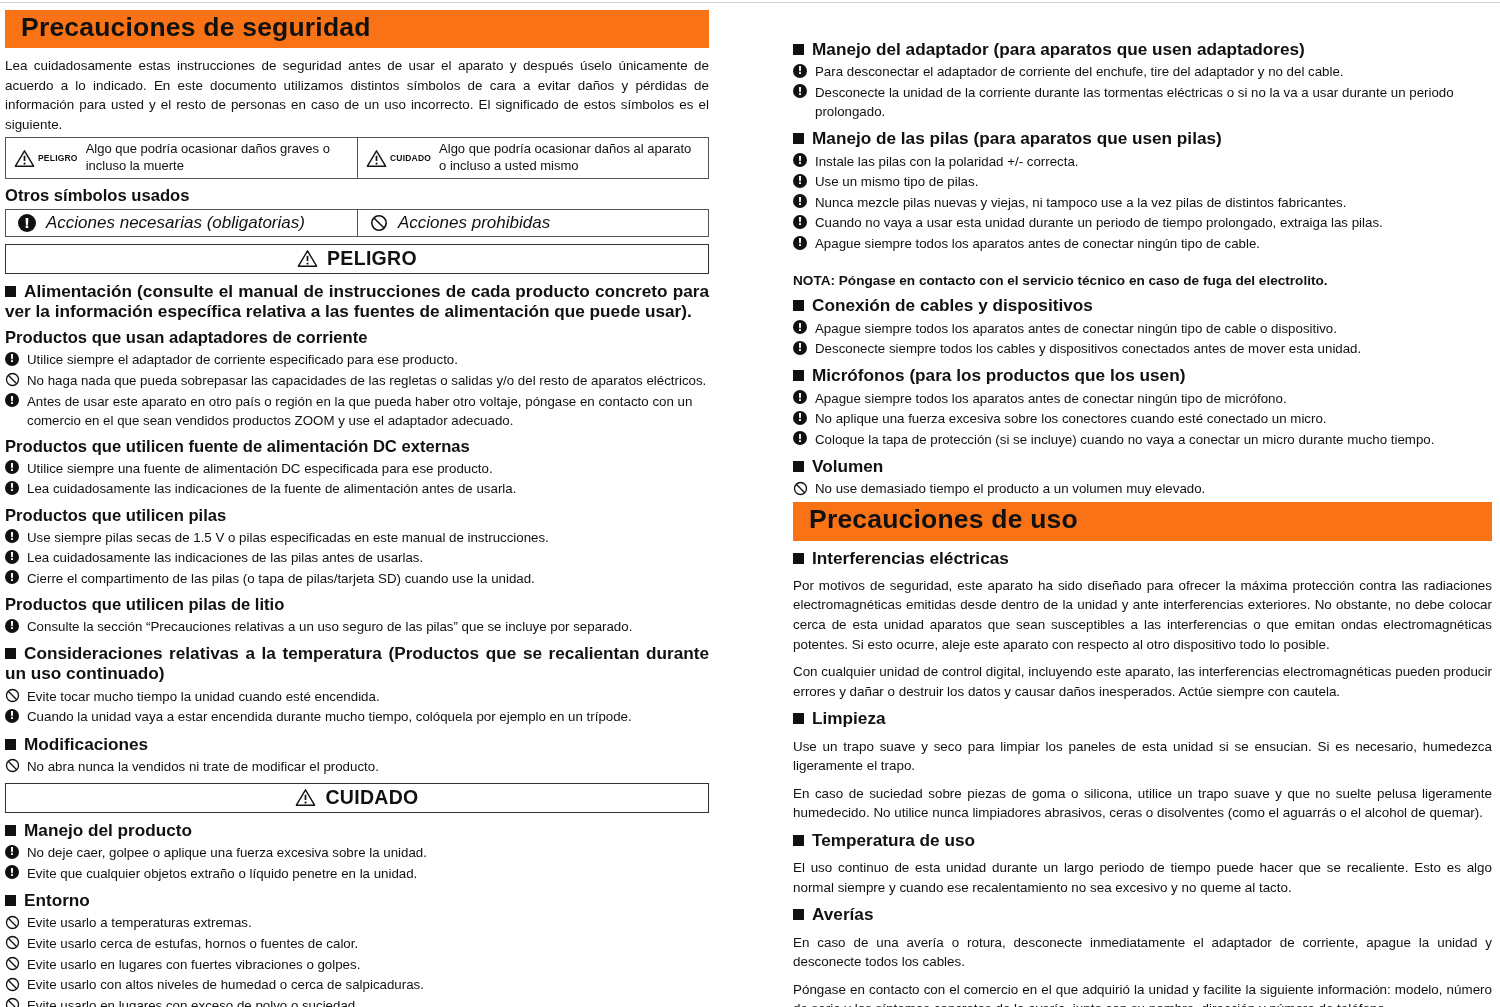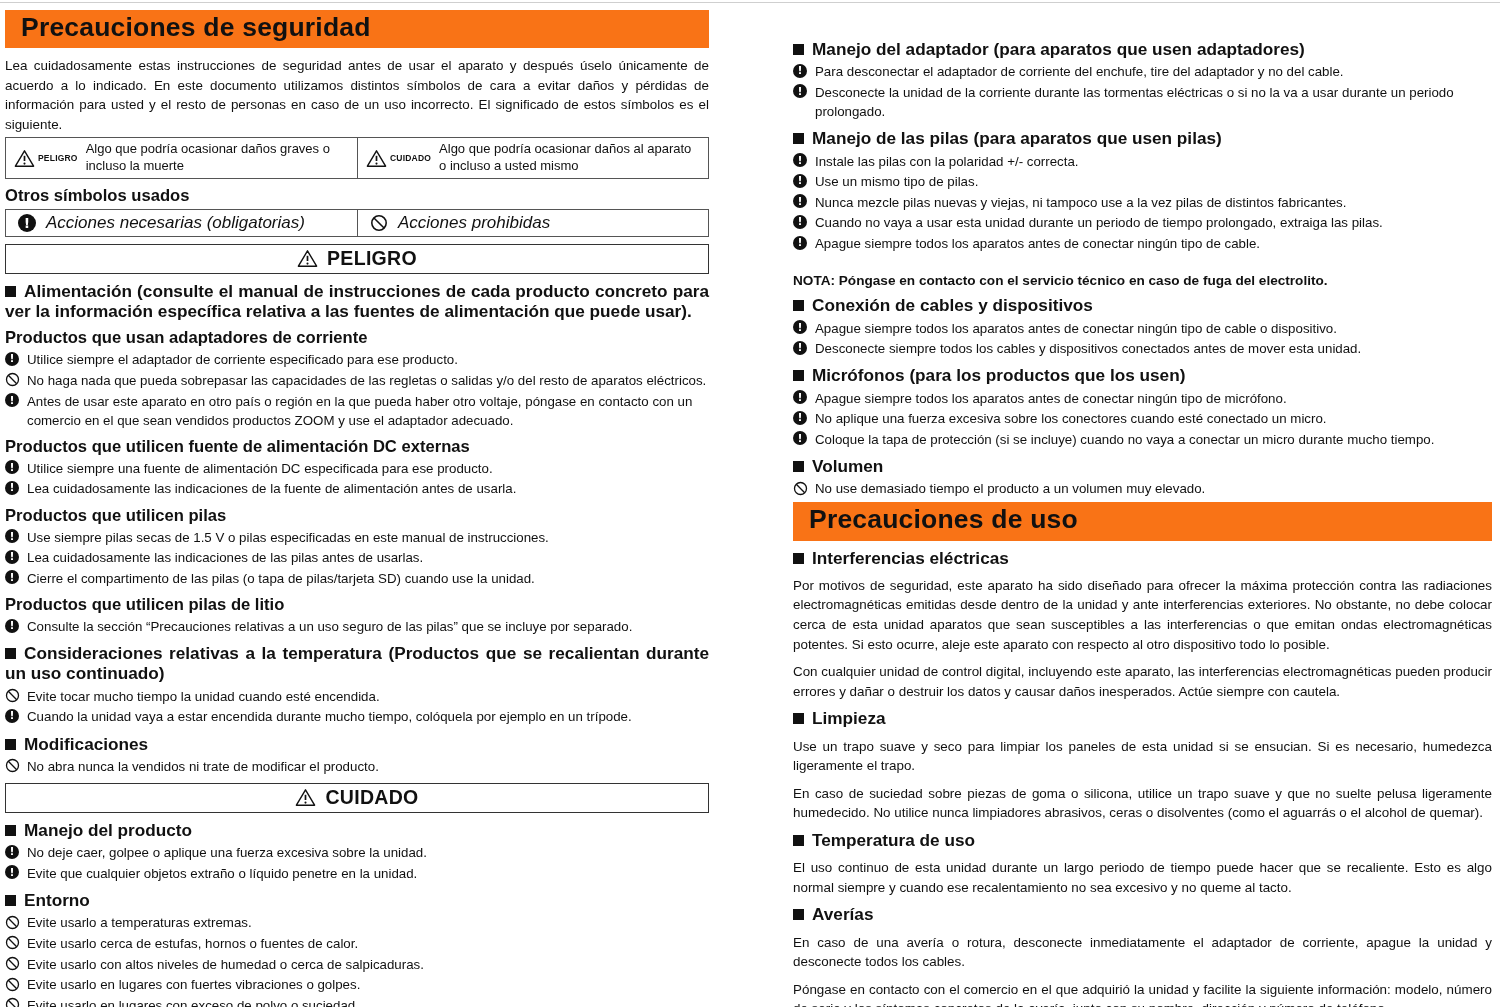--- a/index.html
+++ b/index.html
@@ -249,30 +249,30 @@
           </span>
           <span class="li-text">Evite usarlo cerca de estufas, hornos o fuentes de calor.</span>
         </div>
         <div class="li">
           <span class="ic">
             <svg width="15" height="15" viewBox="0 0 15 15">
               <circle cx="7.5" cy="7.5" r="6" fill="none" stroke="#111" stroke-width="1.3"></circle>
               <line x1="3.3" y1="3.3" x2="11.7" y2="11.7" stroke="#111" stroke-width="1.3"></line>
             </svg>
           </span>
+          <span class="li-text">Evite usarlo en lugares con fuertes vibraciones o golpes.</span>
+        </div>
+        <div class="li">
+          <span class="ic">
+            <svg width="15" height="15" viewBox="0 0 15 15">
+              <circle cx="7.5" cy="7.5" r="6" fill="none" stroke="#111" stroke-width="1.3"></circle>
+              <line x1="3.3" y1="3.3" x2="11.7" y2="11.7" stroke="#111" stroke-width="1.3"></line>
+            </svg>
+          </span>
           <span class="li-text">Evite usarlo con altos niveles de humedad o cerca de salpicaduras.</span>
-        </div>
-        <div class="li">
-          <span class="ic">
-            <svg width="15" height="15" viewBox="0 0 15 15">
-              <circle cx="7.5" cy="7.5" r="6" fill="none" stroke="#111" stroke-width="1.3"></circle>
-              <line x1="3.3" y1="3.3" x2="11.7" y2="11.7" stroke="#111" stroke-width="1.3"></line>
-            </svg>
-          </span>
-          <span class="li-text">Evite usarlo en lugares con fuertes vibraciones o golpes.</span>
         </div>
         <div class="li">
           <span class="ic">
             <svg width="15" height="15" viewBox="0 0 15 15">
               <circle cx="7.5" cy="7.5" r="6" fill="none" stroke="#111" stroke-width="1.3"></circle>
               <line x1="3.3" y1="3.3" x2="11.7" y2="11.7" stroke="#111" stroke-width="1.3"></line>
             </svg>
           </span>
           <span class="li-text">Evite usarlo en lugares con exceso de polvo o suciedad.</span>
         </div>

